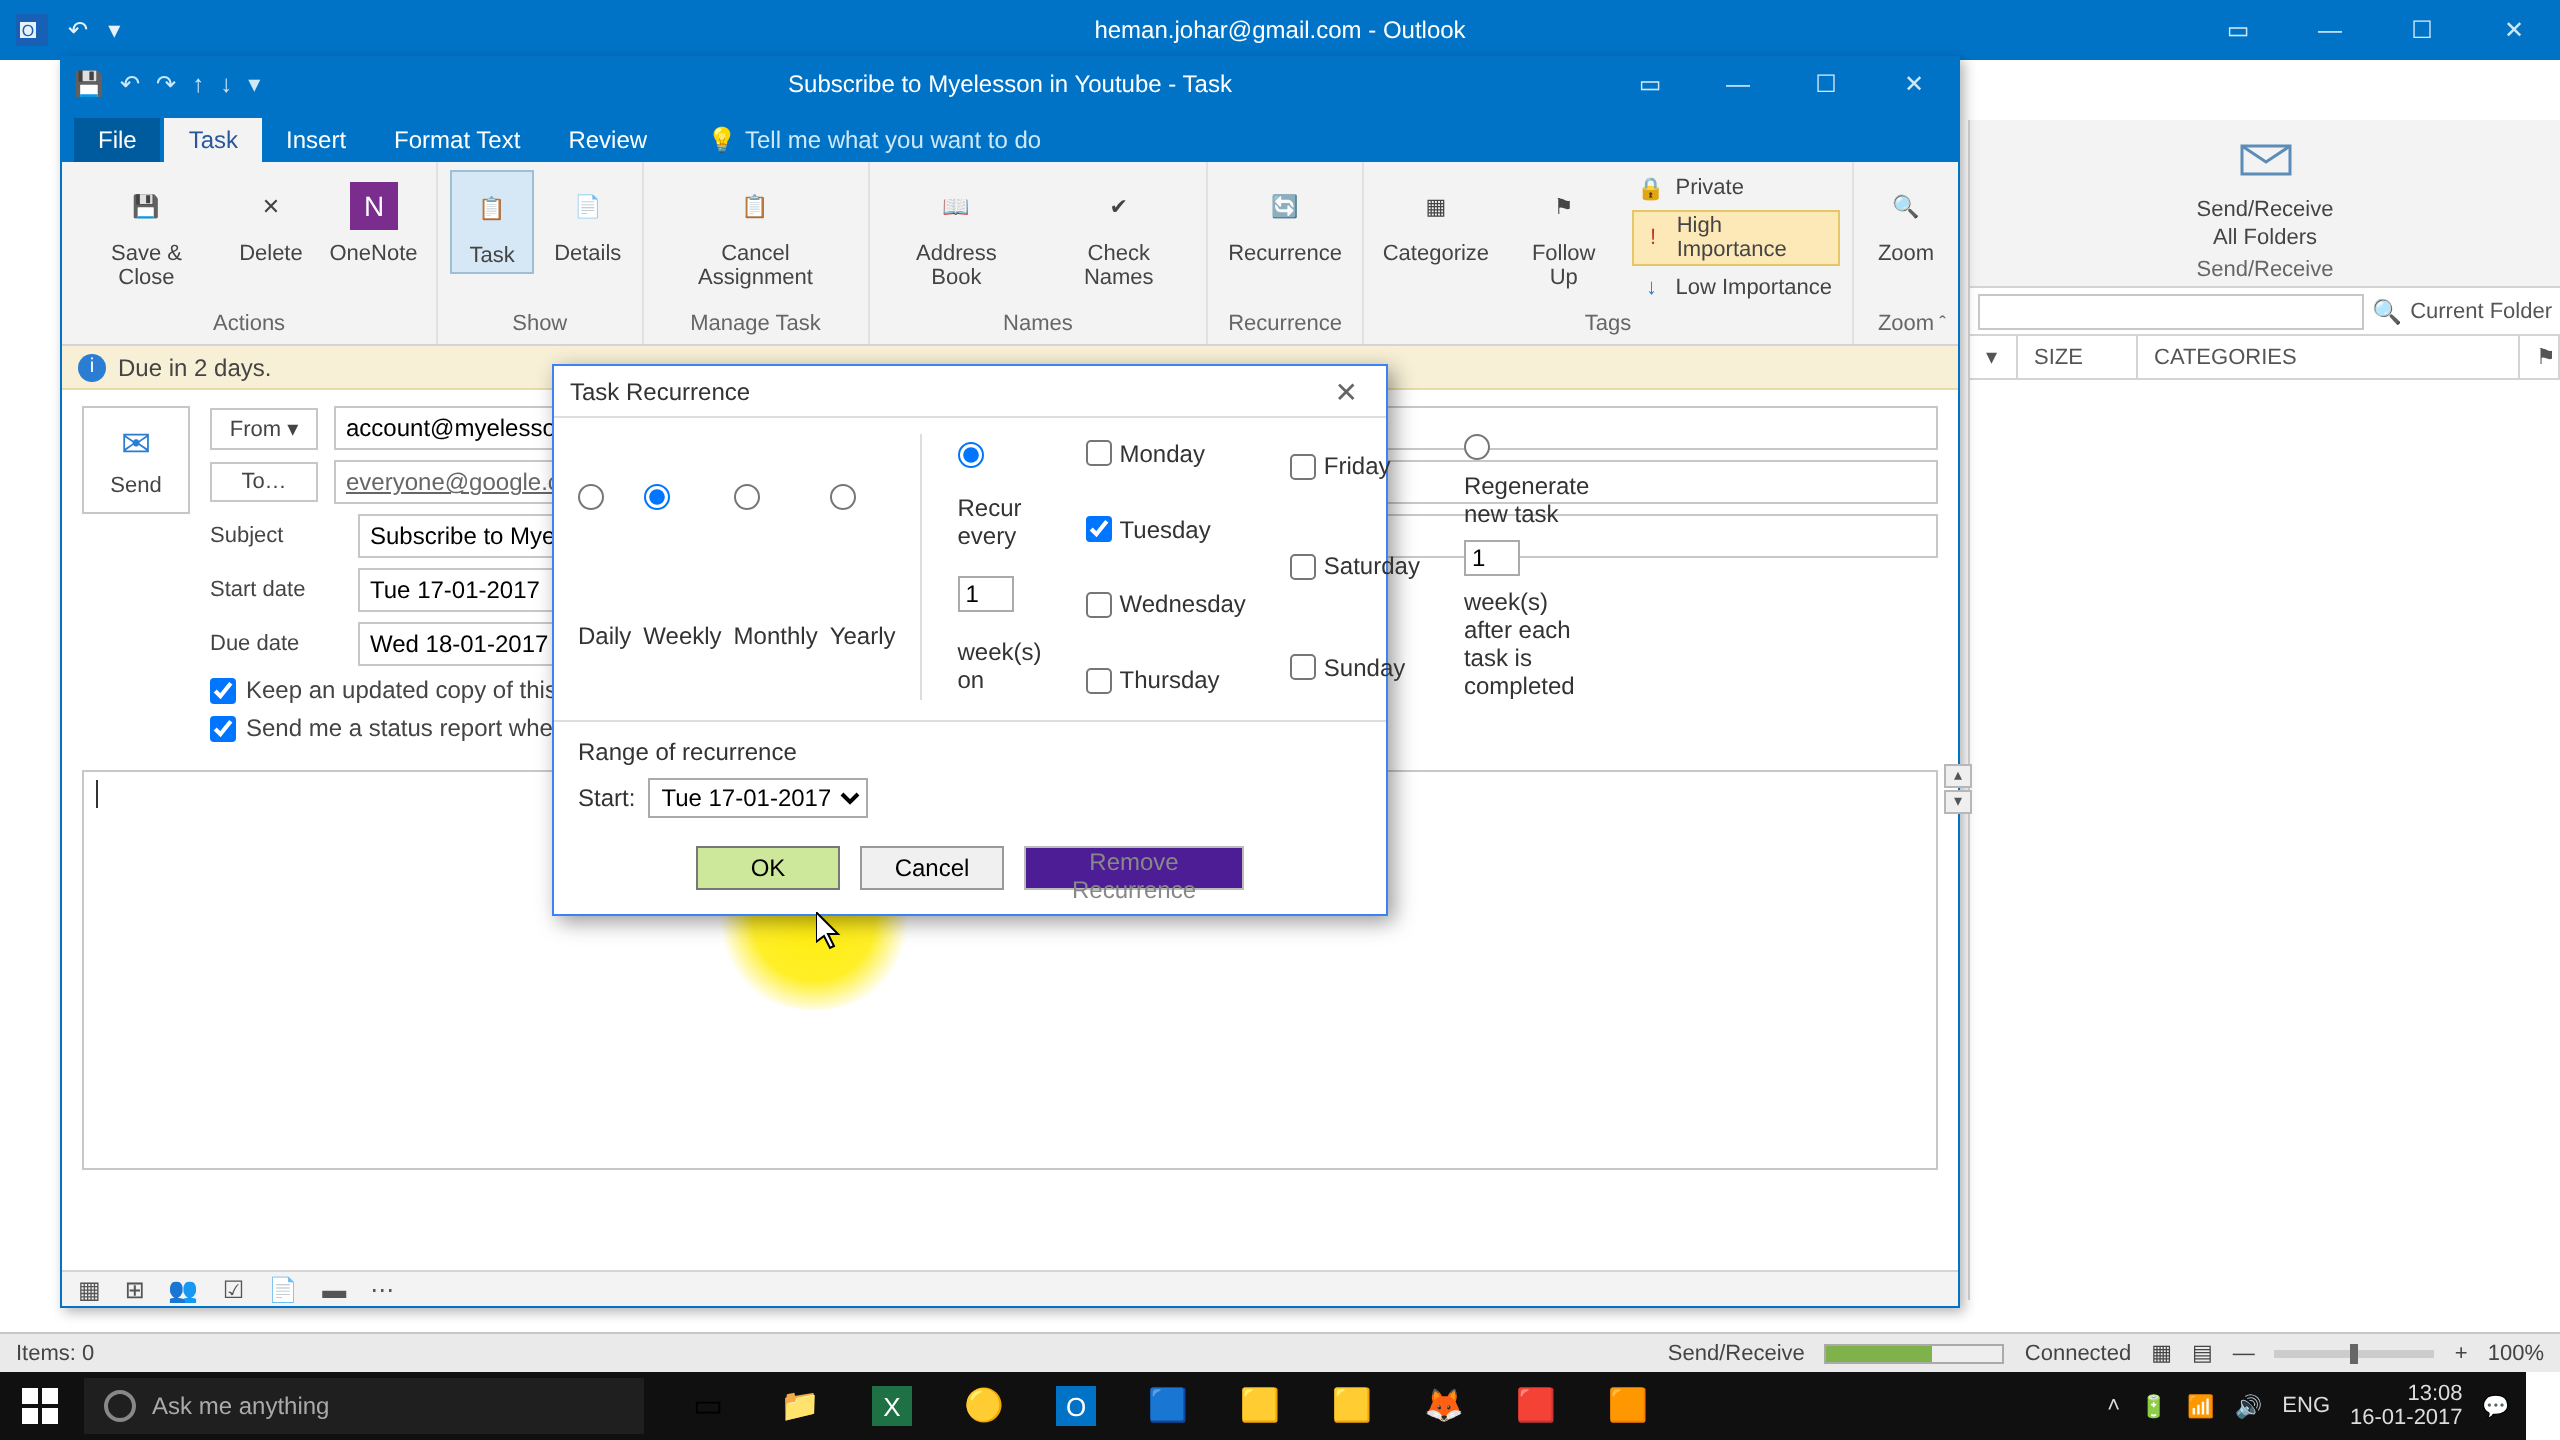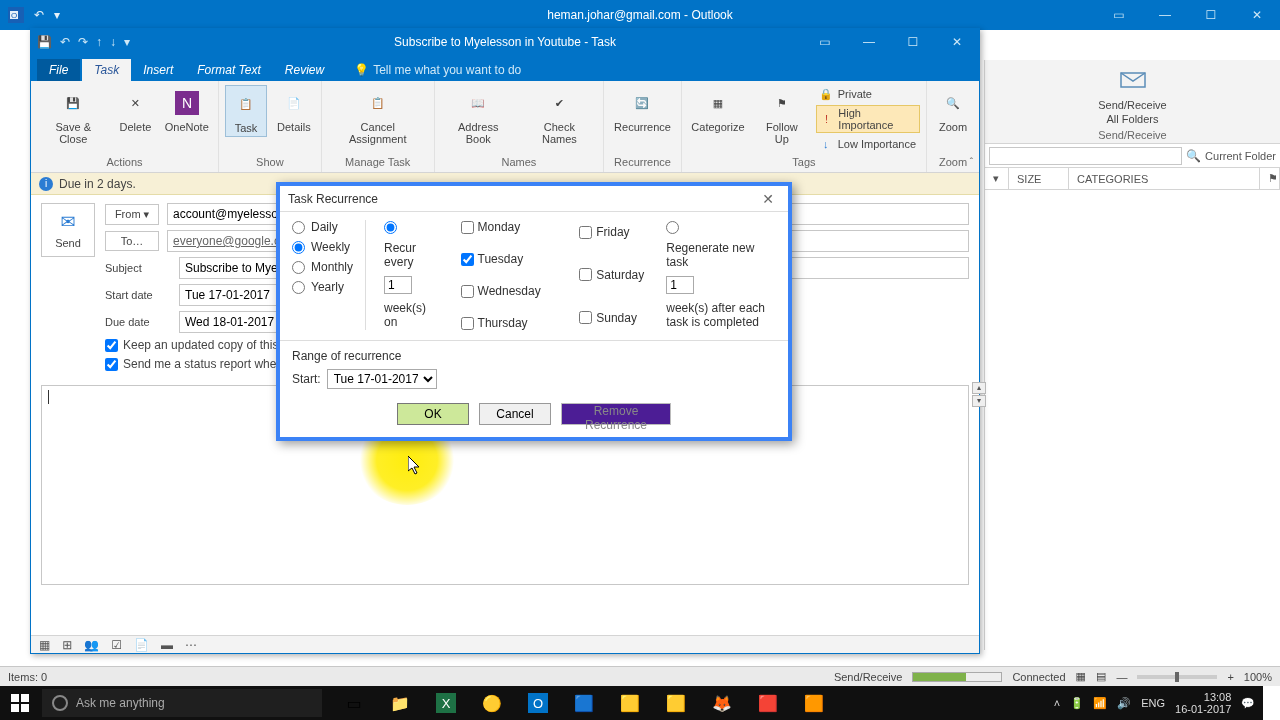--- a/index.html
+++ b/index.html
@@ -13,21 +13,21 @@
 .outer-title .wincontrols div { width: 46px; height: 30px; display: flex; align-items: center; justify-content: center; color: #cfe8f7; }
 
 
 .inner-window { position: absolute; left: 30px; top: 28px; width: 950px; height: 626px; background: #fff; border: 1px solid #0173c7; box-shadow: 2px 2px 6px rgba(0,0,0,0.3); }
 .inner-title { height: 26px; background: #0173c7; color: #fff; display: flex; align-items: center; justify-content: center; position: relative; }
 .inner-title .qat { position: absolute; left: 6px; display: flex; gap: 8px; align-items: center; color: #cfe8f7; }
 .inner-title .wincontrols { position: absolute; right: 0; display: flex; }
 .inner-title .wincontrols div { width: 44px; height: 26px; display: flex; align-items: center; justify-content: center; color: #cfe8f7; }
 
 .tabs { height: 26px; background: #0173c7; display: flex; align-items: flex-end; padding-left: 6px; gap: 0; }
-.tabs .tab { padding: 4px 12px; color: #fff; font-size: 12px; cursor: pointer; font-style: italic; }
+.tabs .tab { padding: 4px 12px; color: #fff; font-size: 12px; cursor: pointer; }
 .tabs .tab.file { background: #005a9e; margin-right: 2px; }
 .tabs .tab.active { background: #f3f3f3; color: #2b579a; }
 .tabs .tell { margin-left: 10px; color: #cfe8f7; display: flex; align-items: center; gap: 4px; padding: 4px 8px; }
 
 .ribbon { height: 92px; background: #f3f3f3; border-bottom: 1px solid #d4d4d4; display: flex; position: relative; }
 .ribbon-group { border-right: 1px solid #e1e1e1; padding: 4px 6px 2px 6px; display: flex; flex-direction: column; justify-content: space-between; }
 .ribbon-group .items { display: flex; gap: 6px; align-items: flex-start; }
 .ribbon-group .label { text-align: center; color: #666; font-size: 11px; padding-bottom: 2px; }
 .rbtn { display: flex; flex-direction: column; align-items: center; gap: 2px; font-size: 11px; color: #444; padding: 2px 4px; cursor: pointer; min-width: 40px; text-align:center; }
 .rbtn .ico { width: 32px; height: 32px; display:flex; align-items:center; justify-content:center; }
@@ -59,27 +59,27 @@
 
 
 .right-panel { position:absolute; right:0; top:60px; width:296px; height:590px; background:#fff; border-left:1px solid #d4d4d4; }
 .right-ribbon { height:84px; background:#f3f3f3; border-bottom:1px solid #d4d4d4; display:flex; flex-direction:column; align-items:center; justify-content:center; gap:2px; }
 .right-search { height:24px; border-bottom:1px solid #d4d4d4; display:flex; align-items:center; padding:0 4px; gap:4px; }
 .right-search input { flex:1; border:1px solid #c7c7c7; height:18px; font-size:11px; padding:0 3px; }
 .right-headers { height:22px; border-bottom:1px solid #d4d4d4; display:flex; align-items:center; }
 .right-headers div { border-right:1px solid #d4d4d4; padding:0 8px; font-size:11px; color:#555; height:100%; display:flex; align-items:center; }
 
 
-.dialog { position:absolute; left:276px; top:182px; width:516px; background:#fff; border:4px solid #3b82f6; box-shadow:3px 3px 10px rgba(0,0,0,0.4); z-index:100; }
+.dialog { position:absolute; left:276px; top:182px; width:418px; background:#fff; border:1px solid #3b82f6; box-shadow:3px 3px 10px rgba(0,0,0,0.4); z-index:100; }
 .dlg-title { height:26px; display:flex; align-items:center; justify-content:space-between; padding:0 8px; border-bottom:1px solid #ddd; font-size:12px; color:#333; }
 .dlg-close { font-size:14px; color:#666; cursor:pointer; padding:2px 6px; }
 .dlg-body { padding:8px 12px 4px 12px; font-size:12px; color:#333; }
 .group-label { font-size:12px; color:#333; margin-bottom:6px; }
 .pattern-row { display:flex; gap:14px; }
-.pattern-left { display:flex; flex-direction:column; gap:6px; border-right:1px solid #ddd; padding-right:12px; }
+.pattern-left { display:flex; gap:6px; border-right:1px solid #ddd; padding-right:12px; }
 .pattern-right { flex:1; display:flex; flex-direction:row; gap:22px; padding-left:4px; }
 .rline { display:flex; align-items:center; gap:6px; flex-wrap:wrap; }
 .rline input[type=text] { width:28px; border:1px solid #aaa; height:18px; padding:0 3px; font-size:12px; }
 .days { display:flex; gap:18px; flex-wrap:wrap; }
 .days label { display:flex; align-items:center; gap:4px; }
 .divider { border-top:1px solid #ddd; margin:10px -12px 8px -12px; }
 .range-row { display:flex; gap:20px; }
 .range-left { display:flex; align-items:center; gap:6px; }
 .range-left select,.range-right select { border:1px solid #aaa; height:20px; font-size:12px; padding:0 2px; background:#fff; }
 .range-right { display:flex; flex-direction:column; gap:7px; }

